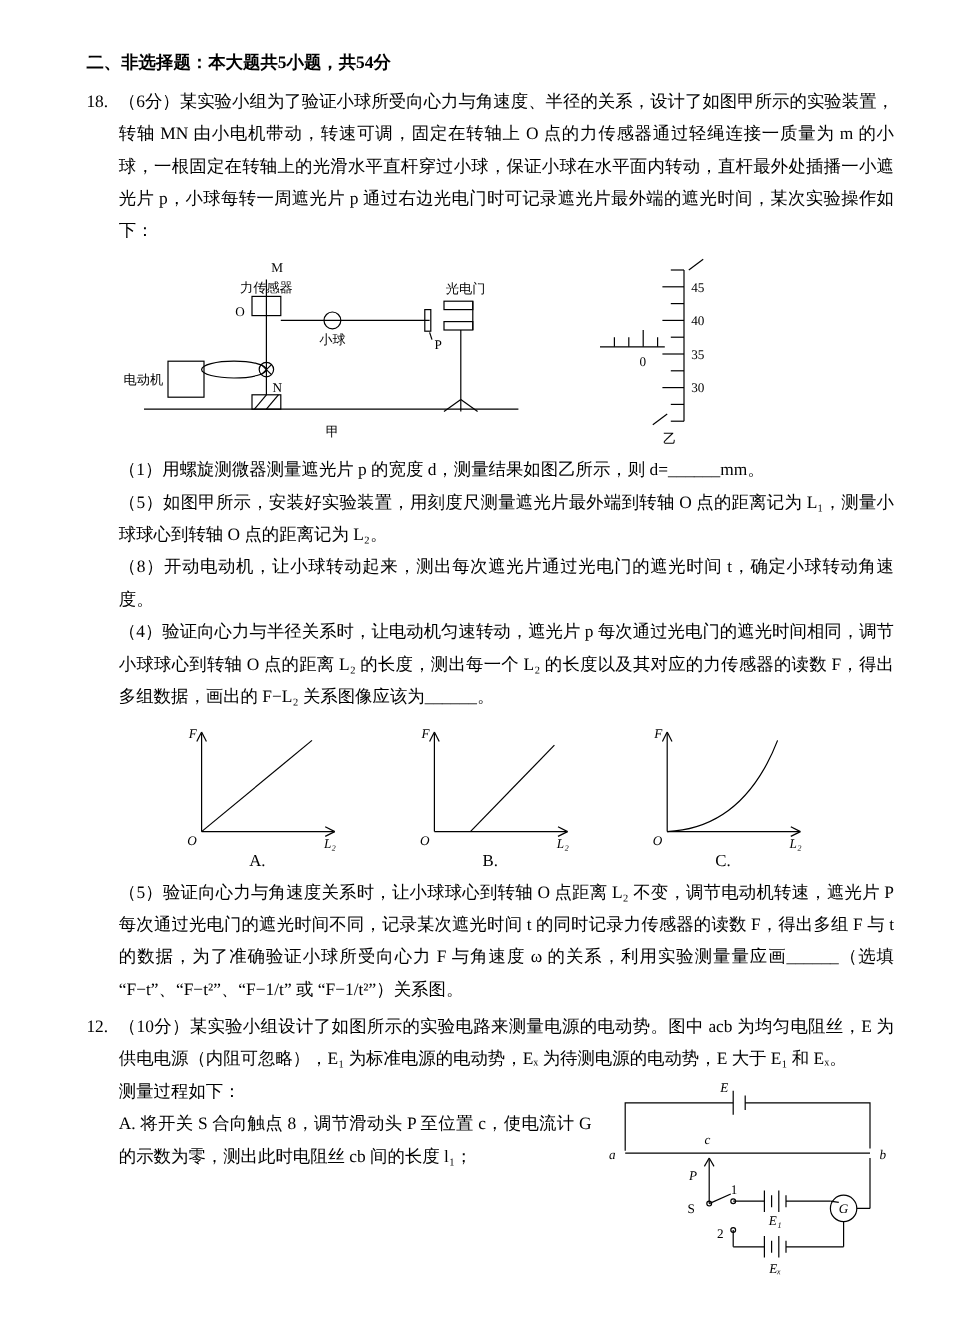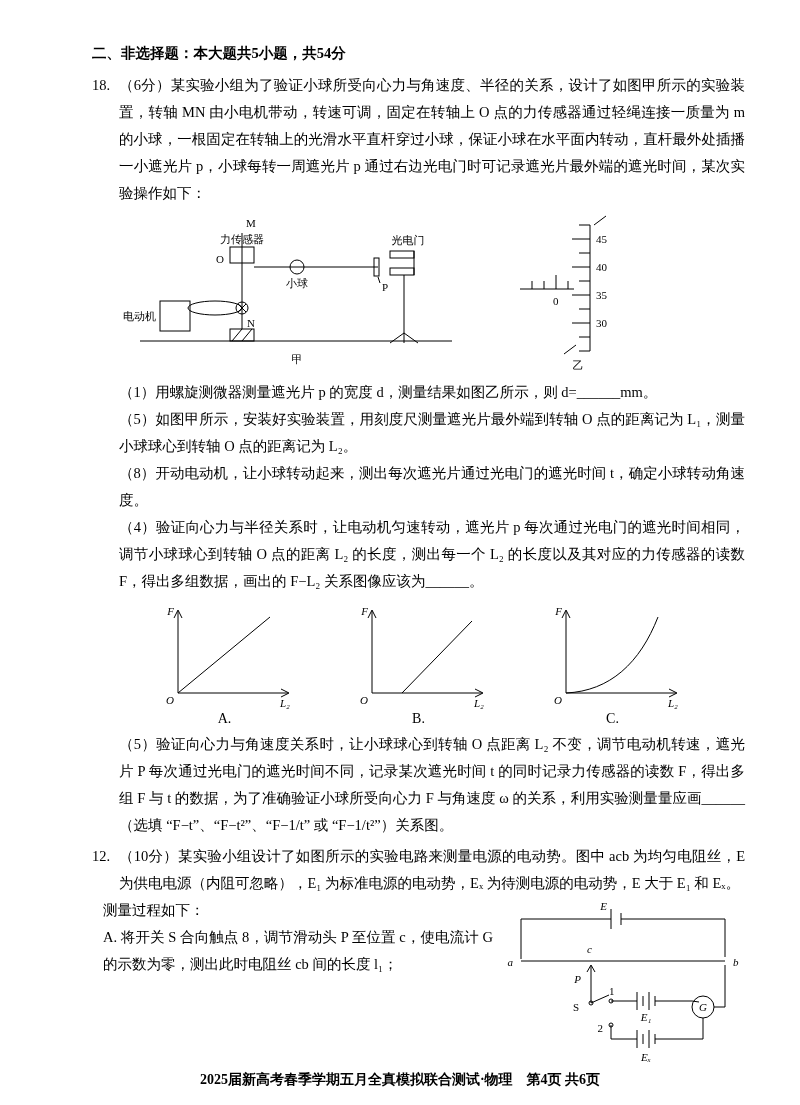--- a/index.html
+++ b/index.html
@@ -3,21 +3,21 @@
 <meta charset="utf-8">
 <style>
   html,body{margin:0;padding:0;background:#888;}
   .page{
     position:relative;
     width:800px;height:1105px;
     background:#fff;color:#000;
     font-family:"Liberation Serif","DejaVu Serif",serif;
     font-size:14.5px;
     box-sizing:border-box;
-    padding:40px 55px 0 92px;
+    padding:40px 55px 0 72px;
     overflow:hidden;
     margin:0 auto;
   }
   .section-header{font-weight:bold;line-height:26px;margin-bottom:6px;}
   .q-head{display:flex;}
   .q-num{width:27px;flex:none;line-height:27px;}
   .q-body{flex:1;line-height:27px;text-align:justify;}
   .part{margin-left:27px;line-height:27px;text-align:justify;}
   .figure-row{margin:4px 0 4px 20px;}
   svg{display:block;}
@@ -25,21 +25,21 @@
     stroke:#000;fill:none;stroke-width:1;
   }
   svg text{
     stroke:none;fill:#000;
     font-family:"Liberation Serif","DejaVu Serif",serif;
     font-size:11px;
   }
   .graphs-row{display:flex;justify-content:center;gap:44px;margin:6px 0 2px 0;}
   .graph{text-align:center;}
   .graph-caption{line-height:20px;font-size:14px;}
-  .q12-row{display:flex;margin-left:11px;}
+  .q12-row{display:flex;margin-left:27px;}
   .q12-left{flex:1;padding-right:10px;}
   .q12-circuit{width:242px;flex:none;padding-top:2px;}
   .steps-title,.step{line-height:27px;text-align:justify;}
   .footer{
     position:absolute;left:0;bottom:16px;width:100%;
     text-align:center;font-weight:bold;font-size:14px;
   }
 </style>
 </head>
 <body>
@@ -244,15 +244,14 @@
           <circle cx="200" cy="108" r="11" fill="#fff"></circle>
           <text x="200" y="112" text-anchor="middle" font-style="italic">G</text>
           <line x1="196" y1="103" x2="189" y2="102"></line>
           <line x1="211" y1="108" x2="222" y2="108"></line>
           <line x1="222" y1="108" x2="222" y2="66"></line>
         </svg>
       </div>
     </div>
   </div>
 
-  <div class="footer">2025届新高考春季学期五月全真模拟联合测试·物理　第4页 共6页</div>
 
 </div>
 
 </body></html>

